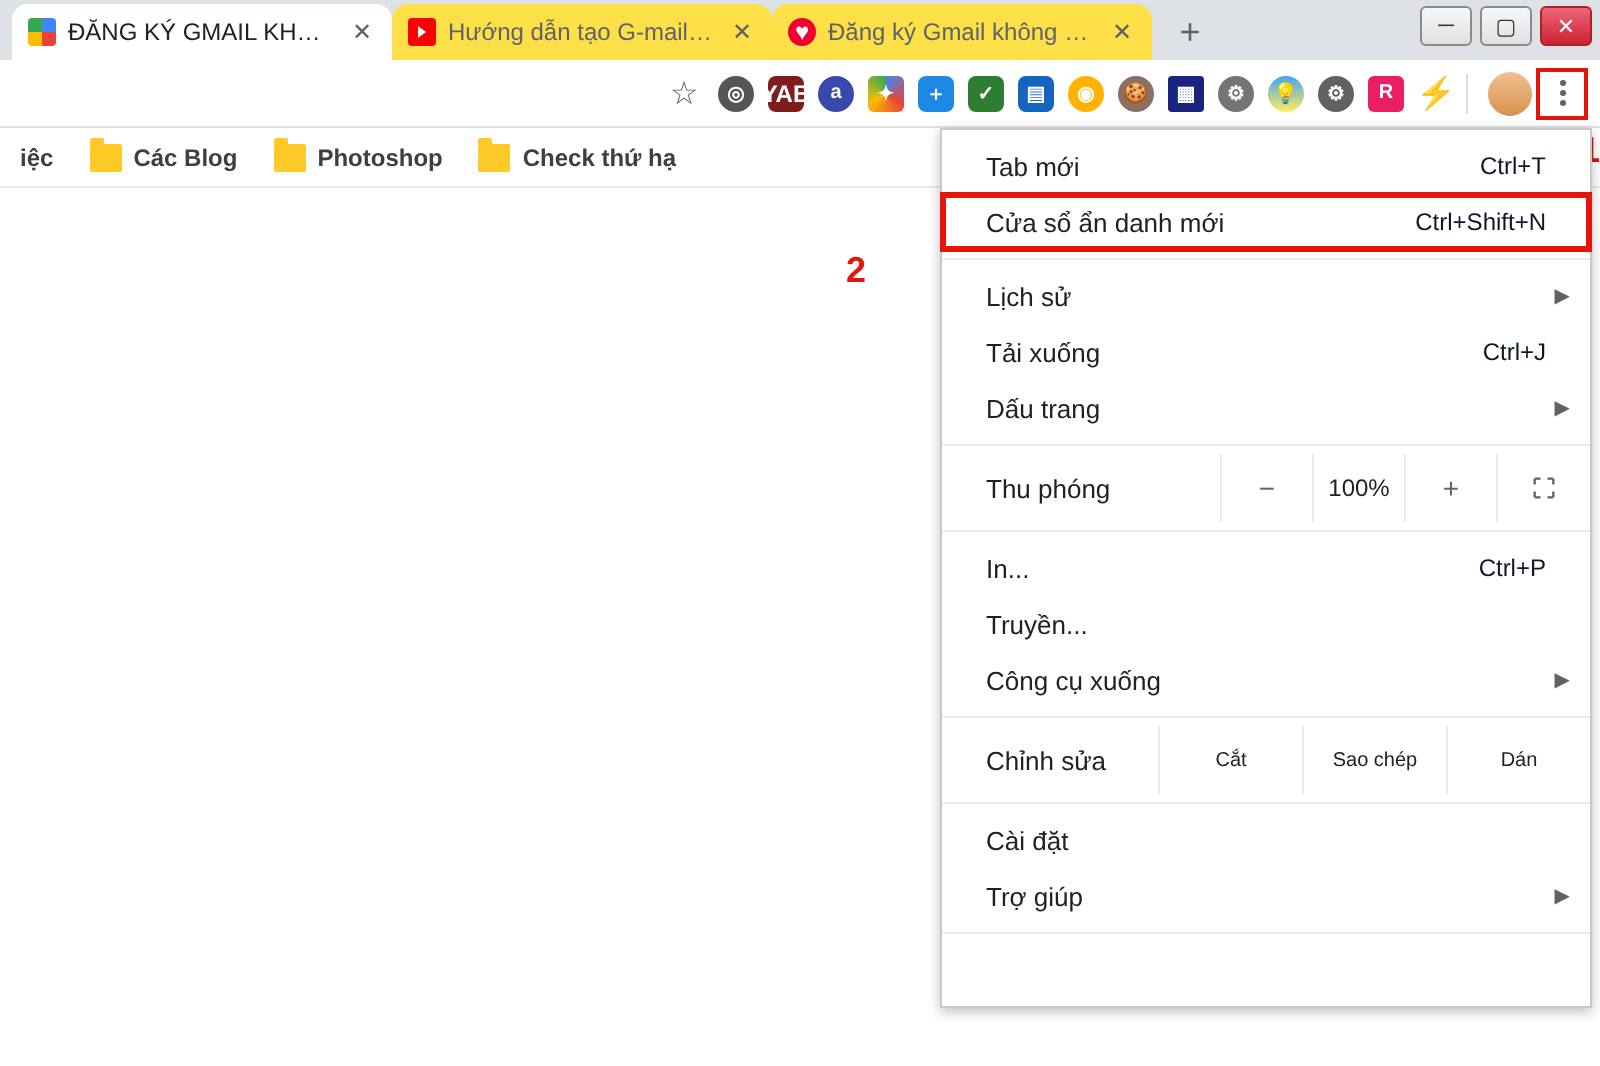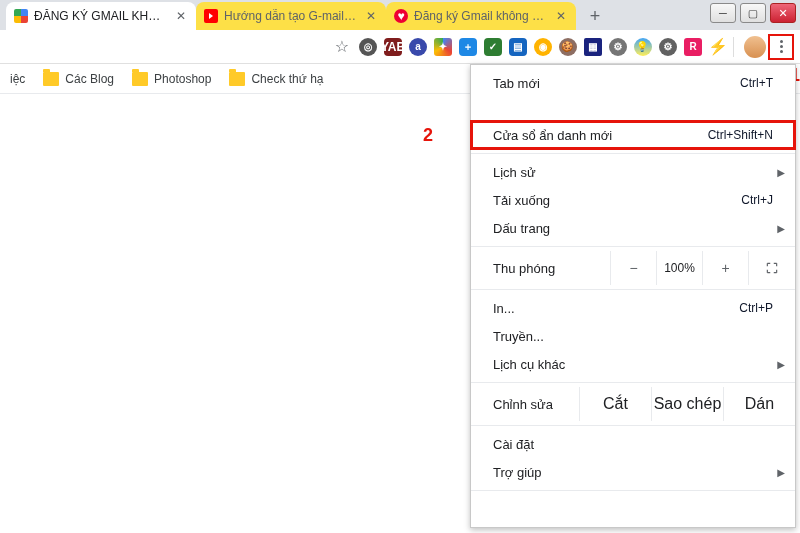--- a/index.html
+++ b/index.html
@@ -20,42 +20,42 @@
 .toolbar-spacer{flex:1;}
 .star{width:22px;height:22px;display:flex;align-items:center;justify-content:center;color:#5f6368;font-size:16px;}
 .ext-icons{display:flex;align-items:center;gap:7px;margin-left:6px;}
 .ext{width:18px;height:18px;border-radius:3px;display:flex;align-items:center;justify-content:center;color:#fff;font-size:10px;font-weight:bold;}
 .avatar{width:22px;height:22px;border-radius:50%;background:linear-gradient(#f0c090,#d89050);margin-left:4px;}
 .sep{width:1px;height:20px;background:#ddd;margin:0 6px;}
 .menu-btn{width:26px;height:26px;border:2px solid #e6140a;display:flex;align-items:center;justify-content:center;color:#5f6368;margin-left:2px;}
 .menu-btn .dots{display:flex;flex-direction:column;gap:2px;}
 .menu-btn .dots span{width:3px;height:3px;background:#5f6368;border-radius:50%;}
 .bookmarks{height:30px;background:#fff;border-bottom:1px solid #e8eaed;display:flex;align-items:center;padding:0 10px;gap:18px;}
-.bm{display:flex;align-items:center;gap:6px;color:#3c4043;font-size:12px;}
+.bm{display:flex;align-items:center;gap:6px;color:#3c4043;font-size:12px;font-weight:bold;}
 .bm .folder{width:16px;height:14px;background:#ffca28;border-radius:1px;position:relative;}
 .bm .folder:before{content:"";position:absolute;top:-3px;left:0;width:7px;height:3px;background:#ffca28;border-radius:1px 1px 0 0;}
 .content{height:calc(533px - 30px - 34px - 30px);background:#fff;position:relative;}
 .annot{position:absolute;color:#e6140a;font-weight:bold;font-size:18px;font-family:Arial;}
 .menu{position:absolute;top:64px;right:4px;width:326px;background:#fff;border:1px solid #c8c8c8;box-shadow:0 2px 6px rgba(0,0,0,0.25);padding:4px 0;}
 .menu-item{display:flex;align-items:center;height:28px;padding:0 22px;color:#202124;position:relative;}
 .menu-item .label{flex:1;font-size:13px;}
 .menu-item .shortcut{color:#0f172a;font-size:12px;}
 .menu-item .arrow{position:absolute;right:10px;color:#5f6368;font-size:10px;}
 .menu-sep{height:1px;background:#e8eaed;margin:4px 0;}
-.menu-item.highlight{outline:3px solid #e6140a;outline-offset:-2px;margin-top:24px;}
+.menu-item.highlight{outline:3px solid #e6140a;outline-offset:-2px;}
 .zoom-row{display:flex;align-items:center;height:34px;padding:0 0 0 22px;color:#202124;}
 .zoom-row .label{flex:1;font-size:13px;}
 .zoom-ctrl{display:flex;align-items:center;border-left:1px solid #e8eaed;height:100%;}
 .zoom-ctrl>div{width:46px;height:100%;display:flex;align-items:center;justify-content:center;border-right:1px solid #e8eaed;font-size:14px;color:#5f6368;}
 .zoom-ctrl>div:last-child{border-right:none;}
 .zoom-ctrl .full svg{width:14px;height:14px;}
 .edit-row{display:flex;align-items:center;height:34px;padding:0 0 0 22px;}
 .edit-row .label{flex:1;font-size:13px;color:#202124;}
 .edit-actions{display:flex;height:100%;}
-.edit-actions>div{width:72px;border-left:1px solid #e8eaed;display:flex;align-items:center;justify-content:center;font-size:16px;color:#202124;}
+.edit-actions>div{width:72px;border-left:1px solid #e8eaed;display:flex;align-items:center;justify-content:center;font-size:10px;color:#202124;}
 </style>
 </head>
 <body>
 <div class="window">
 
 <div class="titlebar">
   <div class="tabs">
     <div class="tab active">
       <span class="favicon" style="background:conic-gradient(#4285f4 0 25%,#ea4335 0 50%,#fbbc05 0 75%,#34a853 0)"></span>
       <span class="title">ĐĂNG KÝ GMAIL KHÔNG C</span>
@@ -176,21 +176,21 @@
   </div>
   <div class="menu-sep"></div>
   <div class="menu-item">
         <span class="label">In...</span>
         <span class="shortcut">Ctrl+P</span>
       </div>
   <div class="menu-item">
         <span class="label">Truyền...</span>
       </div>
   <div class="menu-item">
-        <span class="label">Lịch cụ khác</span>
+        <span class="label">Công cụ xuống</span>
         <span class="arrow">▶</span>
       </div>
   <div class="menu-sep"></div>
   <div class="edit-row">
     <span class="label">Chỉnh sửa</span>
     <div class="edit-actions">
       <div>Cắt</div>
       <div>Sao chép</div>
       <div>Dán</div>
     </div>

